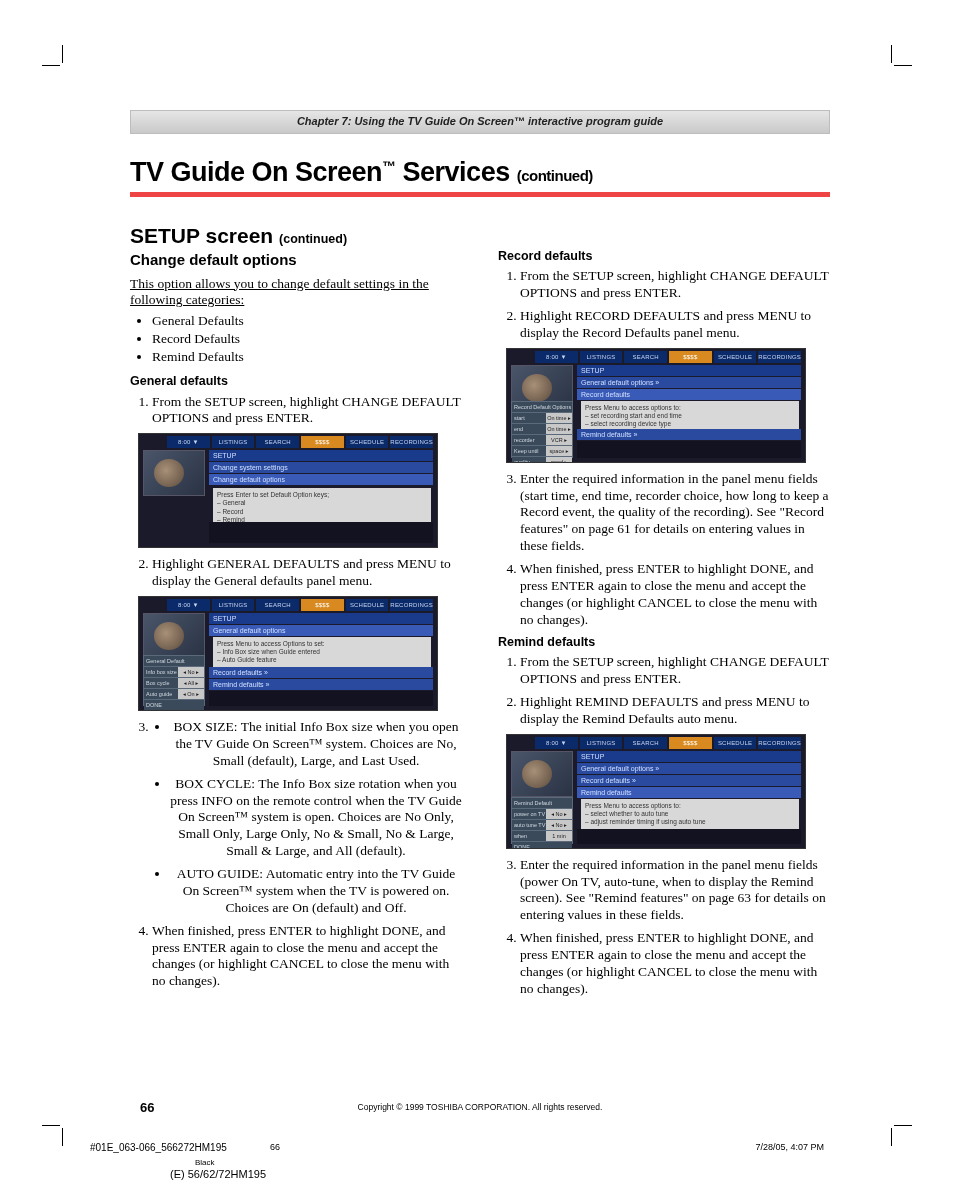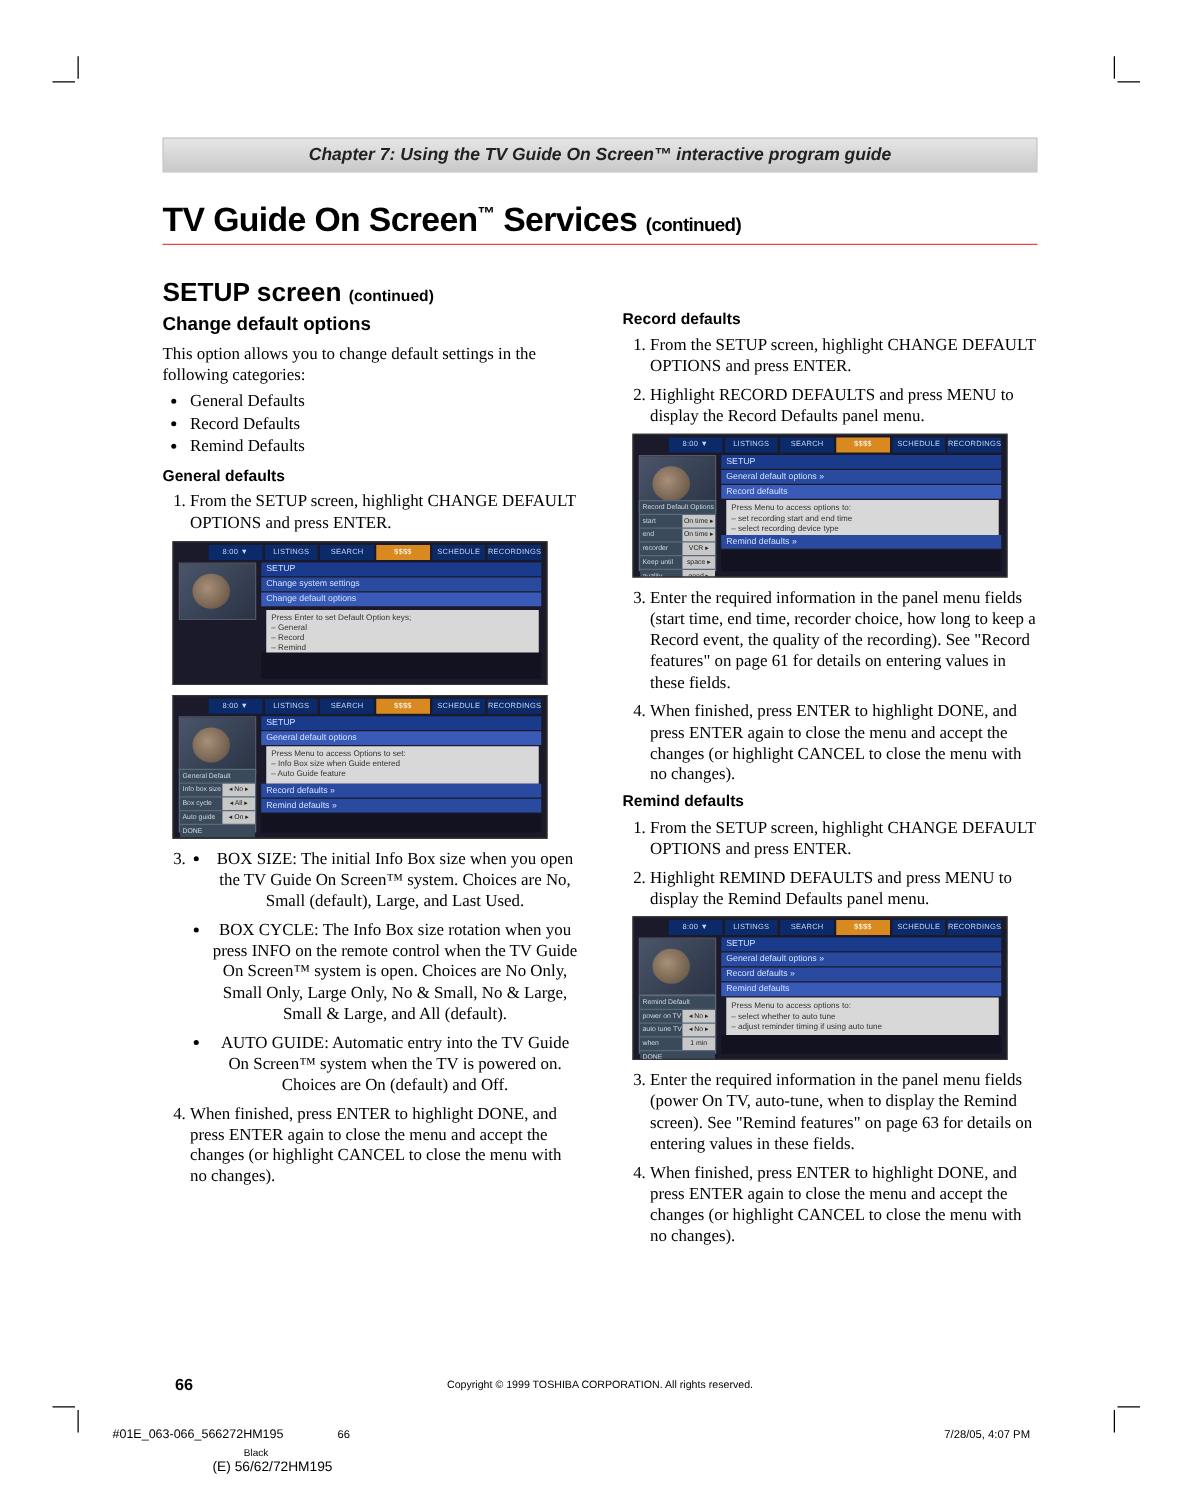--- a/index.html
+++ b/index.html
@@ -36,32 +36,32 @@
   }
 
   .header-bar {
     background: linear-gradient(to bottom, #e6e6e6, #c9c9c9);
     border: 1px solid #bdbdbd;
     padding: 4px 8px;
     text-align: center;
     font-family: Arial, Helvetica, sans-serif;
     font-weight: bold;
     font-style: italic;
-    font-size: 14px;
+    font-size: 11px;
     color: #222;
     margin-bottom: 22px;
   }
 
   h1.page-title {
     font-family: Arial, Helvetica, sans-serif;
     font-weight: 900;
     font-size: 27px;
     margin: 0 0 4px 0;
     letter-spacing: -0.5px;
-    border-bottom: 1px solid #ef4444;
+    border-bottom: 5px solid #ef4444;
     padding-bottom: 2px;
   }
   h1.page-title .sup { font-size: 14px; vertical-align: super; }
   h1.page-title .cont { font-size: 15px; font-weight: bold; }
 
   .columns {
     display: flex;
     gap: 36px;
     margin-top: 26px;
   }
@@ -75,21 +75,21 @@
   }
   h2.setup .cont { font-size: 12.5px; font-weight: bold; }
 
   h3.subsection {
     font-family: Arial, Helvetica, sans-serif;
     font-weight: bold;
     font-size: 15px;
     margin: 2px 0 6px 0;
   }
 
-  p { margin: 0 0 4px 0; }
+  p { margin: 0 0 4px 0; text-decoration: underline; }
 
   ul.bullets {
     margin: 2px 0 8px 0;
     padding-left: 22px;
   }
   ul.bullets li { margin: 1px 0; }
 
   h4.small-head {
     font-family: Arial, Helvetica, sans-serif;
     font-weight: bold;
@@ -275,20 +275,23 @@
         <div class="bluebar" style="top:16px;">SETUP</div>
         <div class="bluebar" style="top:28px;background:#2a4aa0;">Change system settings</div>
         <div class="bluebar" style="top:40px;background:#3a5ab8;">Change default options</div>
         <div class="hint" style="top:54px; white-space:pre-line;">Press Enter to set Default Option keys;
 – General
 – Record
 – Remind</div>
         <div class="body-dark" style="top:88px;"></div>
       </div>
 
+      <ol class="steps" start="2">
+        <li>Highlight GENERAL DEFAULTS and press MENU to display the General defaults panel menu.</li>
+      </ol>
 
       <div class="screenshot">
         <div class="tabs">
           <div class="tab">8:00 ▼</div>
           <div class="tab">LISTINGS</div>
           <div class="tab">SEARCH</div>
           <div class="tab sel">$$$$</div>
           <div class="tab">SCHEDULE</div>
           <div class="tab">RECORDINGS</div>
         </div>
@@ -392,21 +395,21 @@
 
       <ol class="steps" start="3">
         <li>Enter the required information in the panel menu fields (start time, end time, recorder choice, how long to keep a Record event, the quality of the recording). See "Record features" on page 61 for details on entering values in these fields.</li>
         <li>When finished, press ENTER to highlight DONE, and press ENTER again to close the menu and accept the changes (or highlight CANCEL to close the menu with no changes).</li>
       </ol>
 
       <h4 class="small-head">Remind defaults</h4>
 
       <ol class="steps">
         <li>From the SETUP screen, highlight CHANGE DEFAULT OPTIONS and press ENTER.</li>
-        <li>Highlight REMIND DEFAULTS and press MENU to display the Remind Defaults panel menu.</li>
+        <li>Highlight REMIND DEFAULTS and press MENU to display the Remind Defaults auto menu.</li>
       </ol>
 
       <div class="screenshot">
         <div class="tabs">
           <div class="tab">8:00 ▼</div>
           <div class="tab">LISTINGS</div>
           <div class="tab">SEARCH</div>
           <div class="tab sel">$$$$</div>
           <div class="tab">SCHEDULE</div>
           <div class="tab">RECORDINGS</div>

